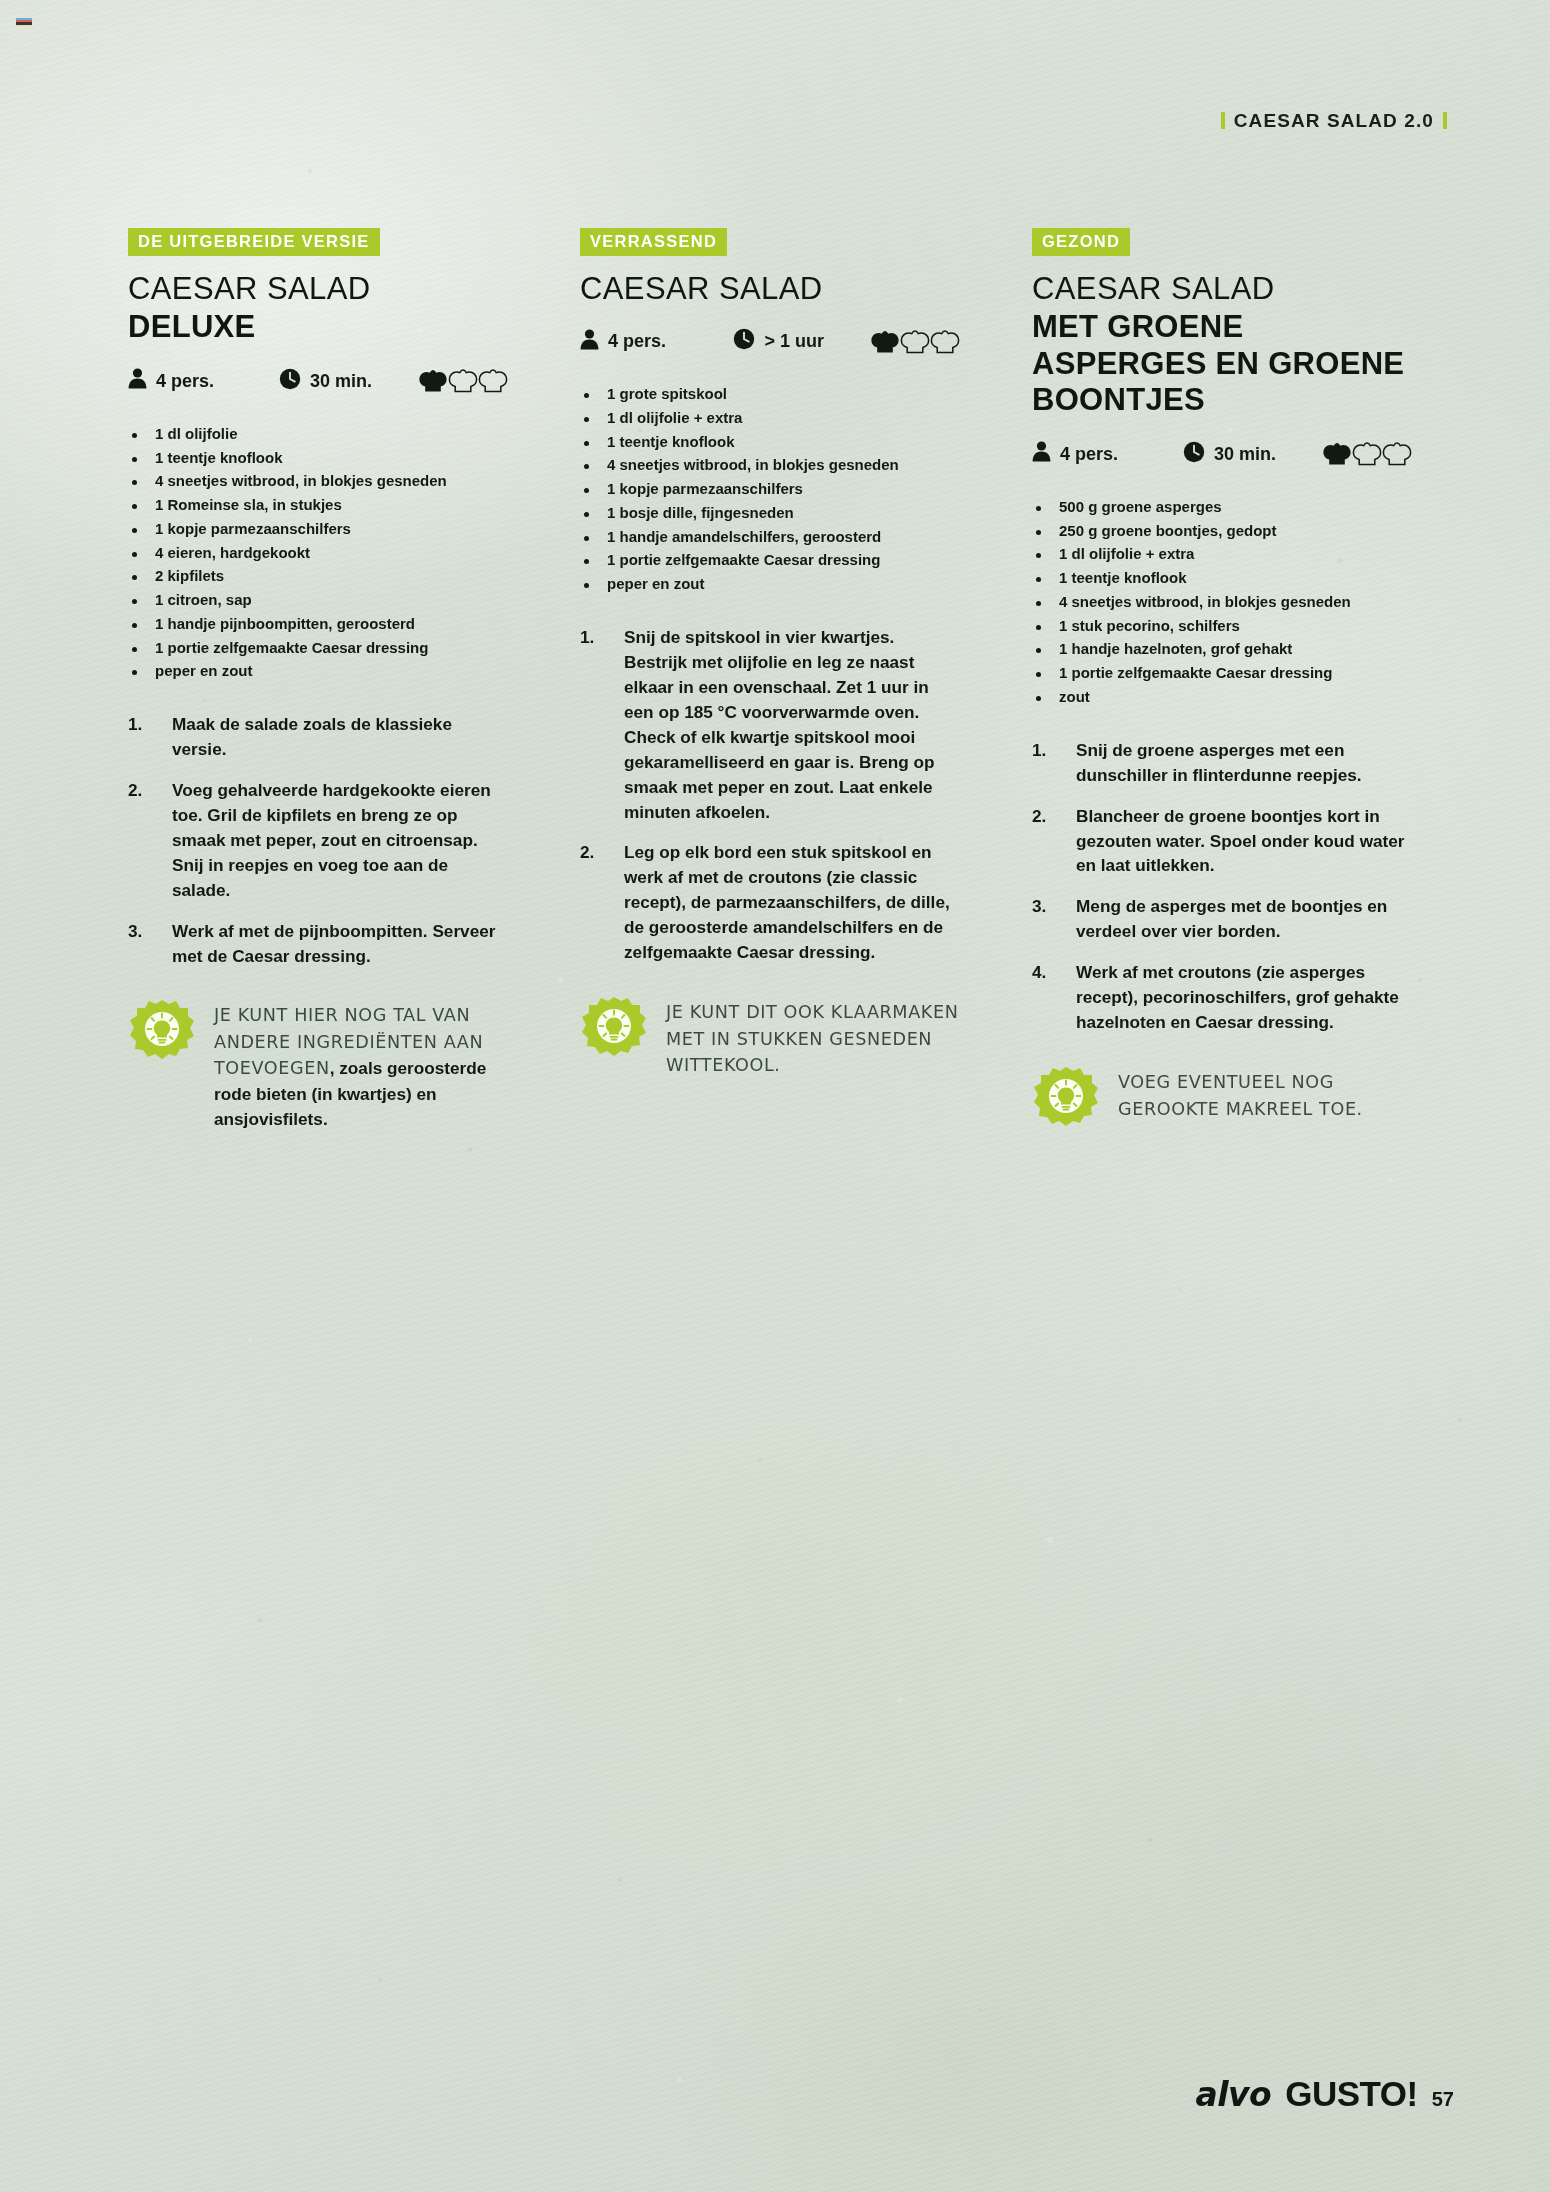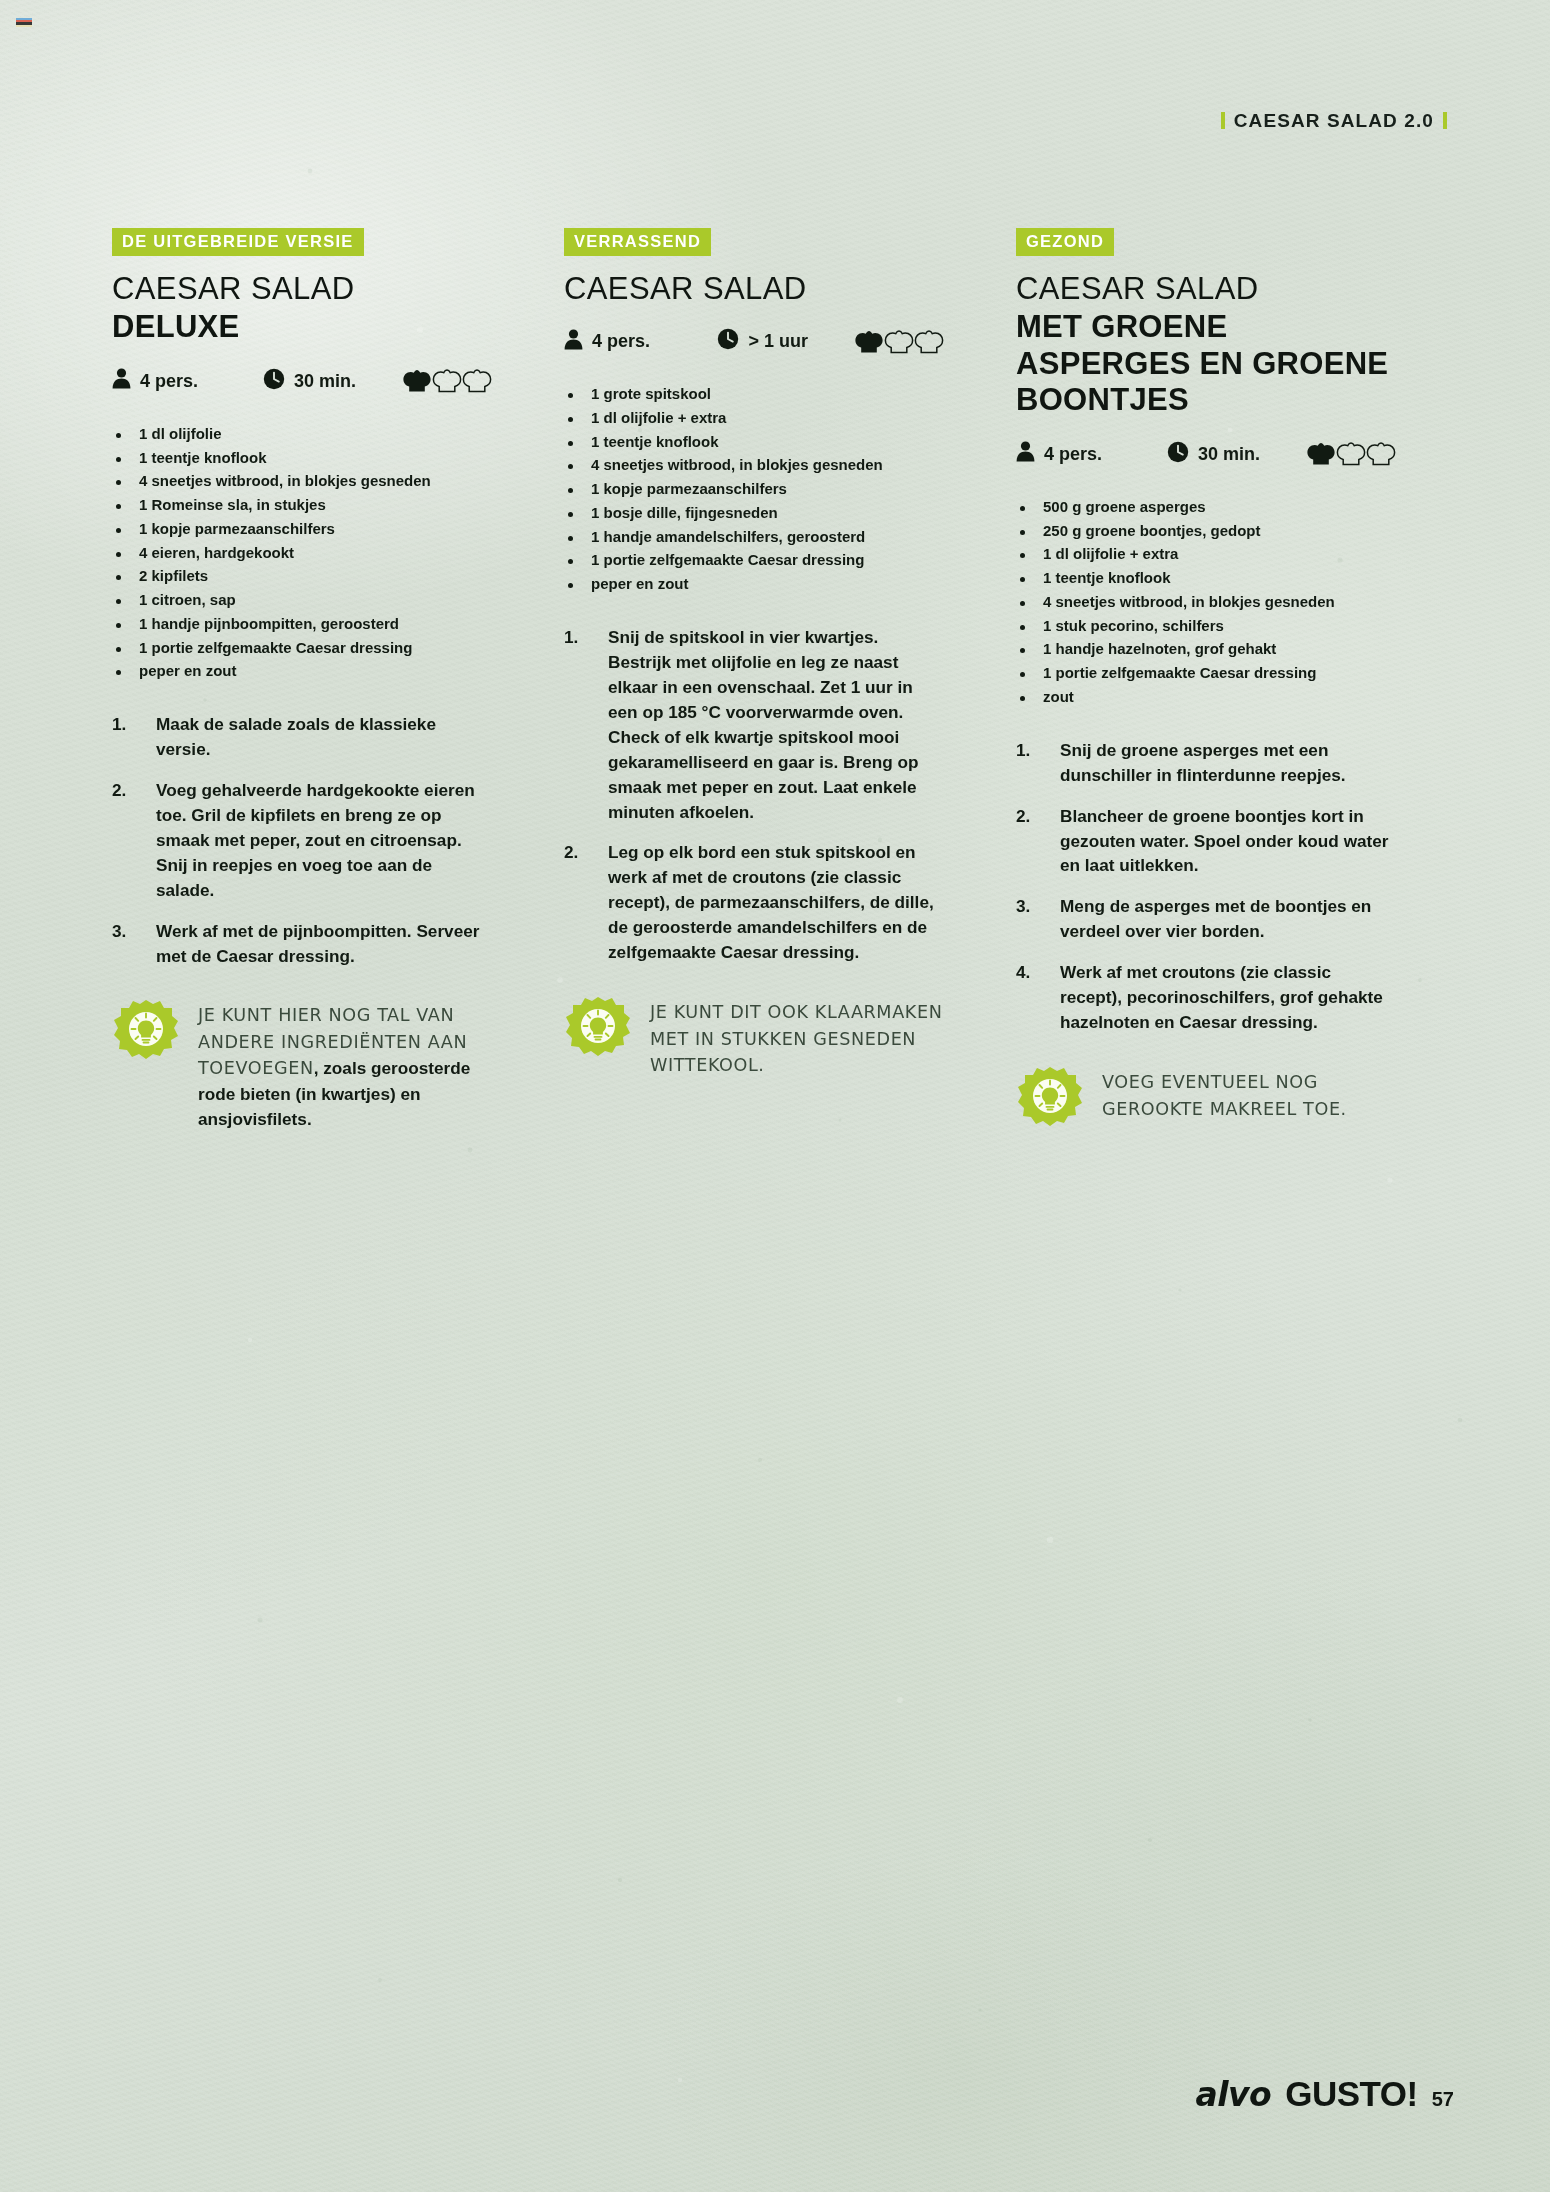--- a/index.html
+++ b/index.html
@@ -85,21 +85,21 @@
     width: 4px;
     height: 17px;
     background: #aac92a;
     vertical-align: -2px;
     margin: 0 9px;
   }
 
   
   .cols {
     position: absolute;
-    left: 112px;
+    left: 128px;
     top: 228px;
     width: 1322px;
     display: flex;
     gap: 0;
   }
   .col { width: 380px; margin-right: 72px; }
   .col:last-child { margin-right: 0; }
 
   .badge {
     display: inline-block;
@@ -533,21 +533,21 @@
         <li>1 stuk pecorino, schilfers</li>
         <li>1 handje hazelnoten, grof gehakt</li>
         <li>1 portie zelfgemaakte Caesar dressing</li>
         <li>zout</li>
       </ul>
 
       <ol class="steps">
         <li>Snij de groene asperges met een dunschiller in flinterdunne reepjes.</li>
         <li>Blancheer de groene boontjes kort in gezouten water. Spoel onder koud water en laat uitlekken.</li>
         <li>Meng de asperges met de boontjes en verdeel over vier borden.</li>
-        <li>Werk af met croutons (zie classic recept), pecorinoschilfers, grof gehakte hazelnoten en Caesar dressing.</li>
+        <li>Werk af met croutons (zie asperges recept), pecorinoschilfers, grof gehakte hazelnoten en Caesar dressing.</li>
       </ol>
 
       <div class="tip">
         <div class="tip-badge">
           <svg width="68" height="68" viewBox="0 0 68 68">
             <path d="M34 2 L41 6 L48 3 L52 10 L60 10 L60 18 L66 23 L62 30 L66 38 L59 42 L60 50 L52 51 L48 58 L41 56 L34 61 L27 56 L20 59 L15 52 L7 51 L8 43 L2 37 L6 30 L2 22 L9 18 L9 10 L17 10 L21 3 L28 6 Z" fill="#aac92a"></path>
             <circle cx="34" cy="31" r="17" fill="#fbfdf2"></circle>
             <g stroke="#aac92a" stroke-width="1.9" stroke-linecap="round">
               <line x1="34" y1="15.5" x2="34" y2="19.5"></line>
               <line x1="23.5" y1="20" x2="26.2" y2="22.8"></line>

